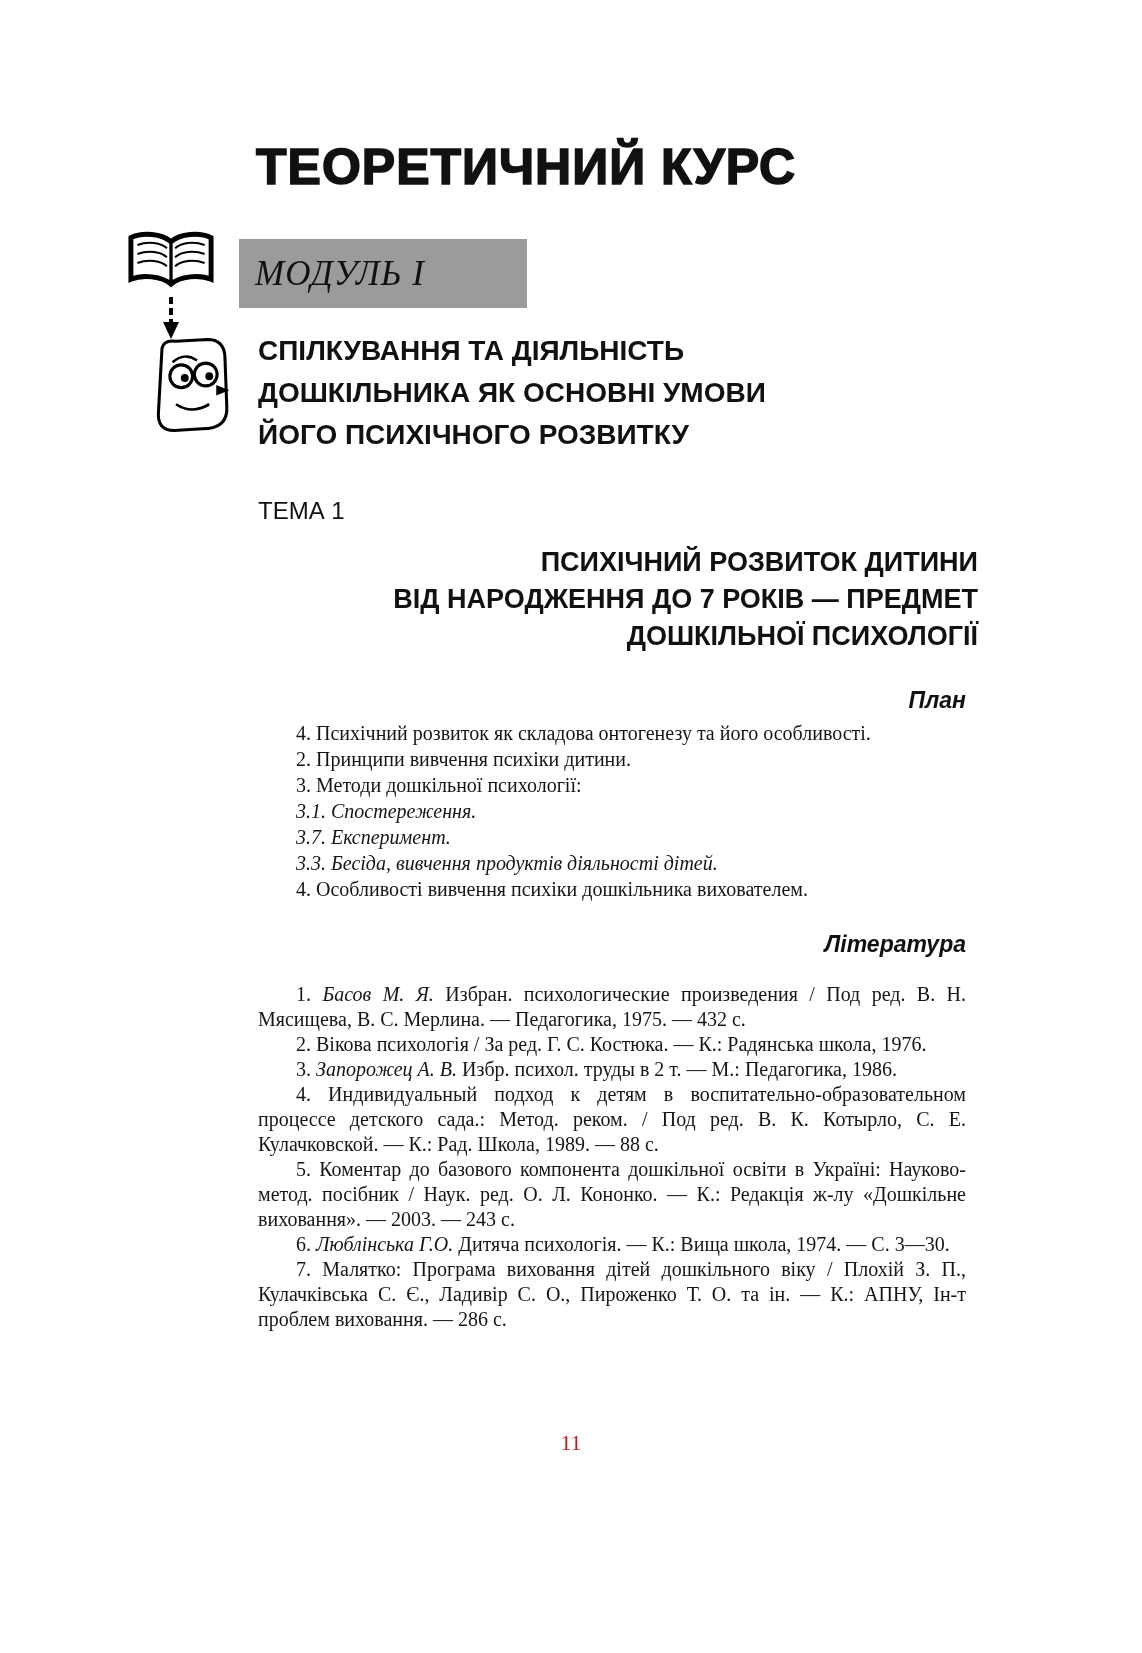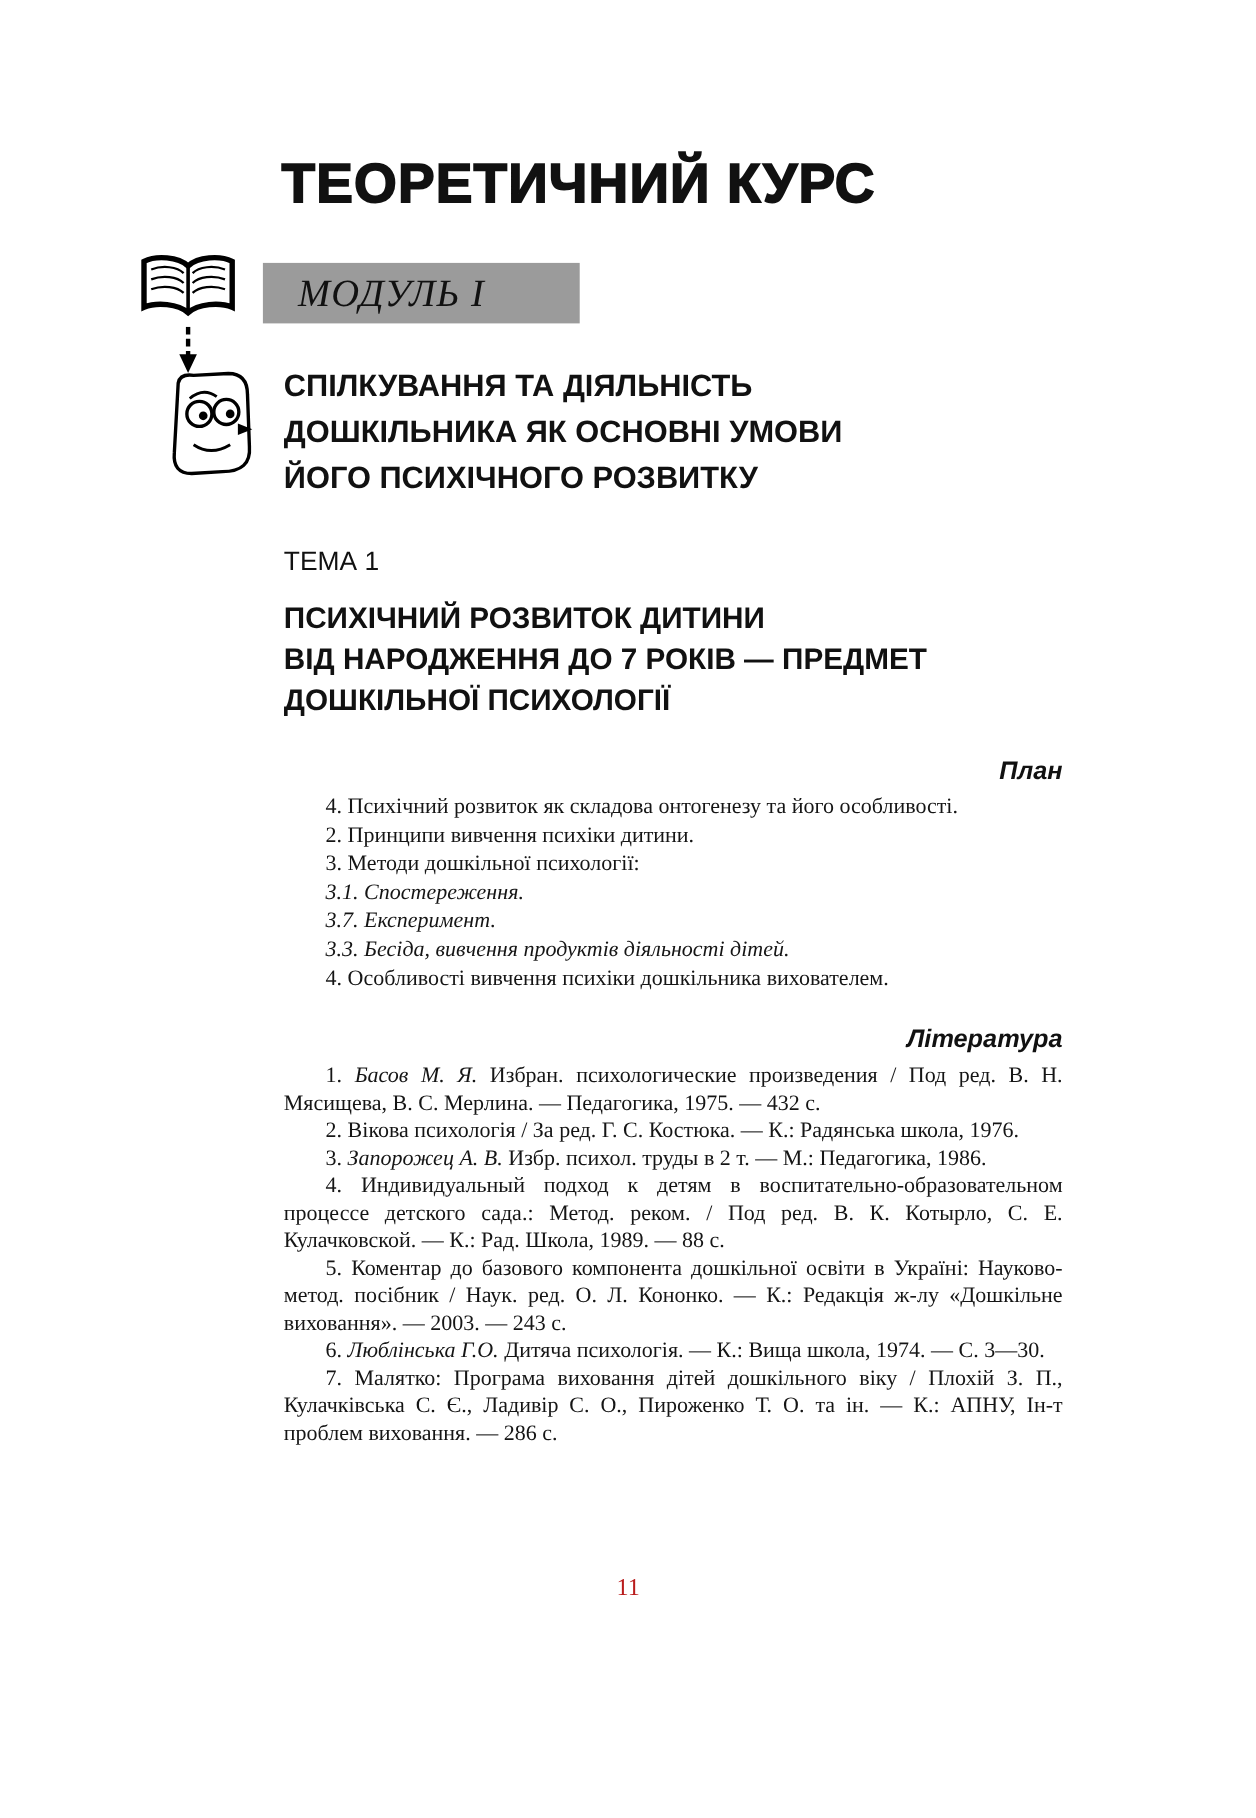--- a/index.html
+++ b/index.html
@@ -13,23 +13,23 @@
   .main-title {
     left:256px; top:138px; width:720px;
     font-family:"Liberation Sans", sans-serif;
     font-weight:900; font-size:50px; letter-spacing:1px;
     -webkit-text-stroke:1.6px #111; color:#111;
     white-space:nowrap;
   }
 
   .book-icon-wrap { left:126px; top:230px; width:90px; height:66px; }
   .module-bar {
-    left:239px; top:239px; width:288px; height:55px;
+    left:239px; top:239px; width:288px; height:69px;
     background:#9b9b9b; display:flex; align-items:center;
-    padding-left:32px;
+    padding-left:16px;
   }
   .module-label {
     font-family:"Liberation Serif", serif; font-style:italic;
     font-size:35px; color:#111; letter-spacing:1px;
   }
   .arrow-wrap { left:160px; top:297px; width:22px; height:42px; }
   .owl-icon-wrap { left:146px; top:336px; width:88px; height:98px; }
 
   .module-heading {
     left:258px; top:330px; width:720px;
@@ -38,32 +38,32 @@
   }
 
   .tema-label {
     left:258px; top:497px;
     font-family:"Liberation Sans", sans-serif; 
     font-size:24px; color:#111;text-align:right;
   }
   .tema-title {
     left:258px; top:544px; width:720px;
     font-family:"Liberation Sans", sans-serif; font-weight:bold;
-    font-size:27px; line-height:37px; white-space:pre-line; color:#111;
+    font-size:27px; line-height:37px; white-space:pre-line; color:#111;text-align:right;
   }
 
   .plan-block { left:258px; top:686px; width:708px; }
   .lit-block  { left:258px; top:930px; width:708px; }
 
   .section-heading {
     font-family:"Liberation Sans", sans-serif;
     font-weight:bold; font-style:italic;
     font-size:23px; line-height:28px; margin-bottom:6px; color:#111;text-align:right;
   }
-  .lit-block .section-heading { margin-bottom:8px; }
+  .lit-block .section-heading { margin-bottom:24px; }
 
   .para {
     font-size:20px; line-height:26px;
     text-align:justify; text-indent:38px; color:#151515;
   }
   .lit-block .para { line-height:25px; }
   .it { font-style:italic; }
 
   .page-number {
     left:0; top:1430px; width:100%; text-align:center;

